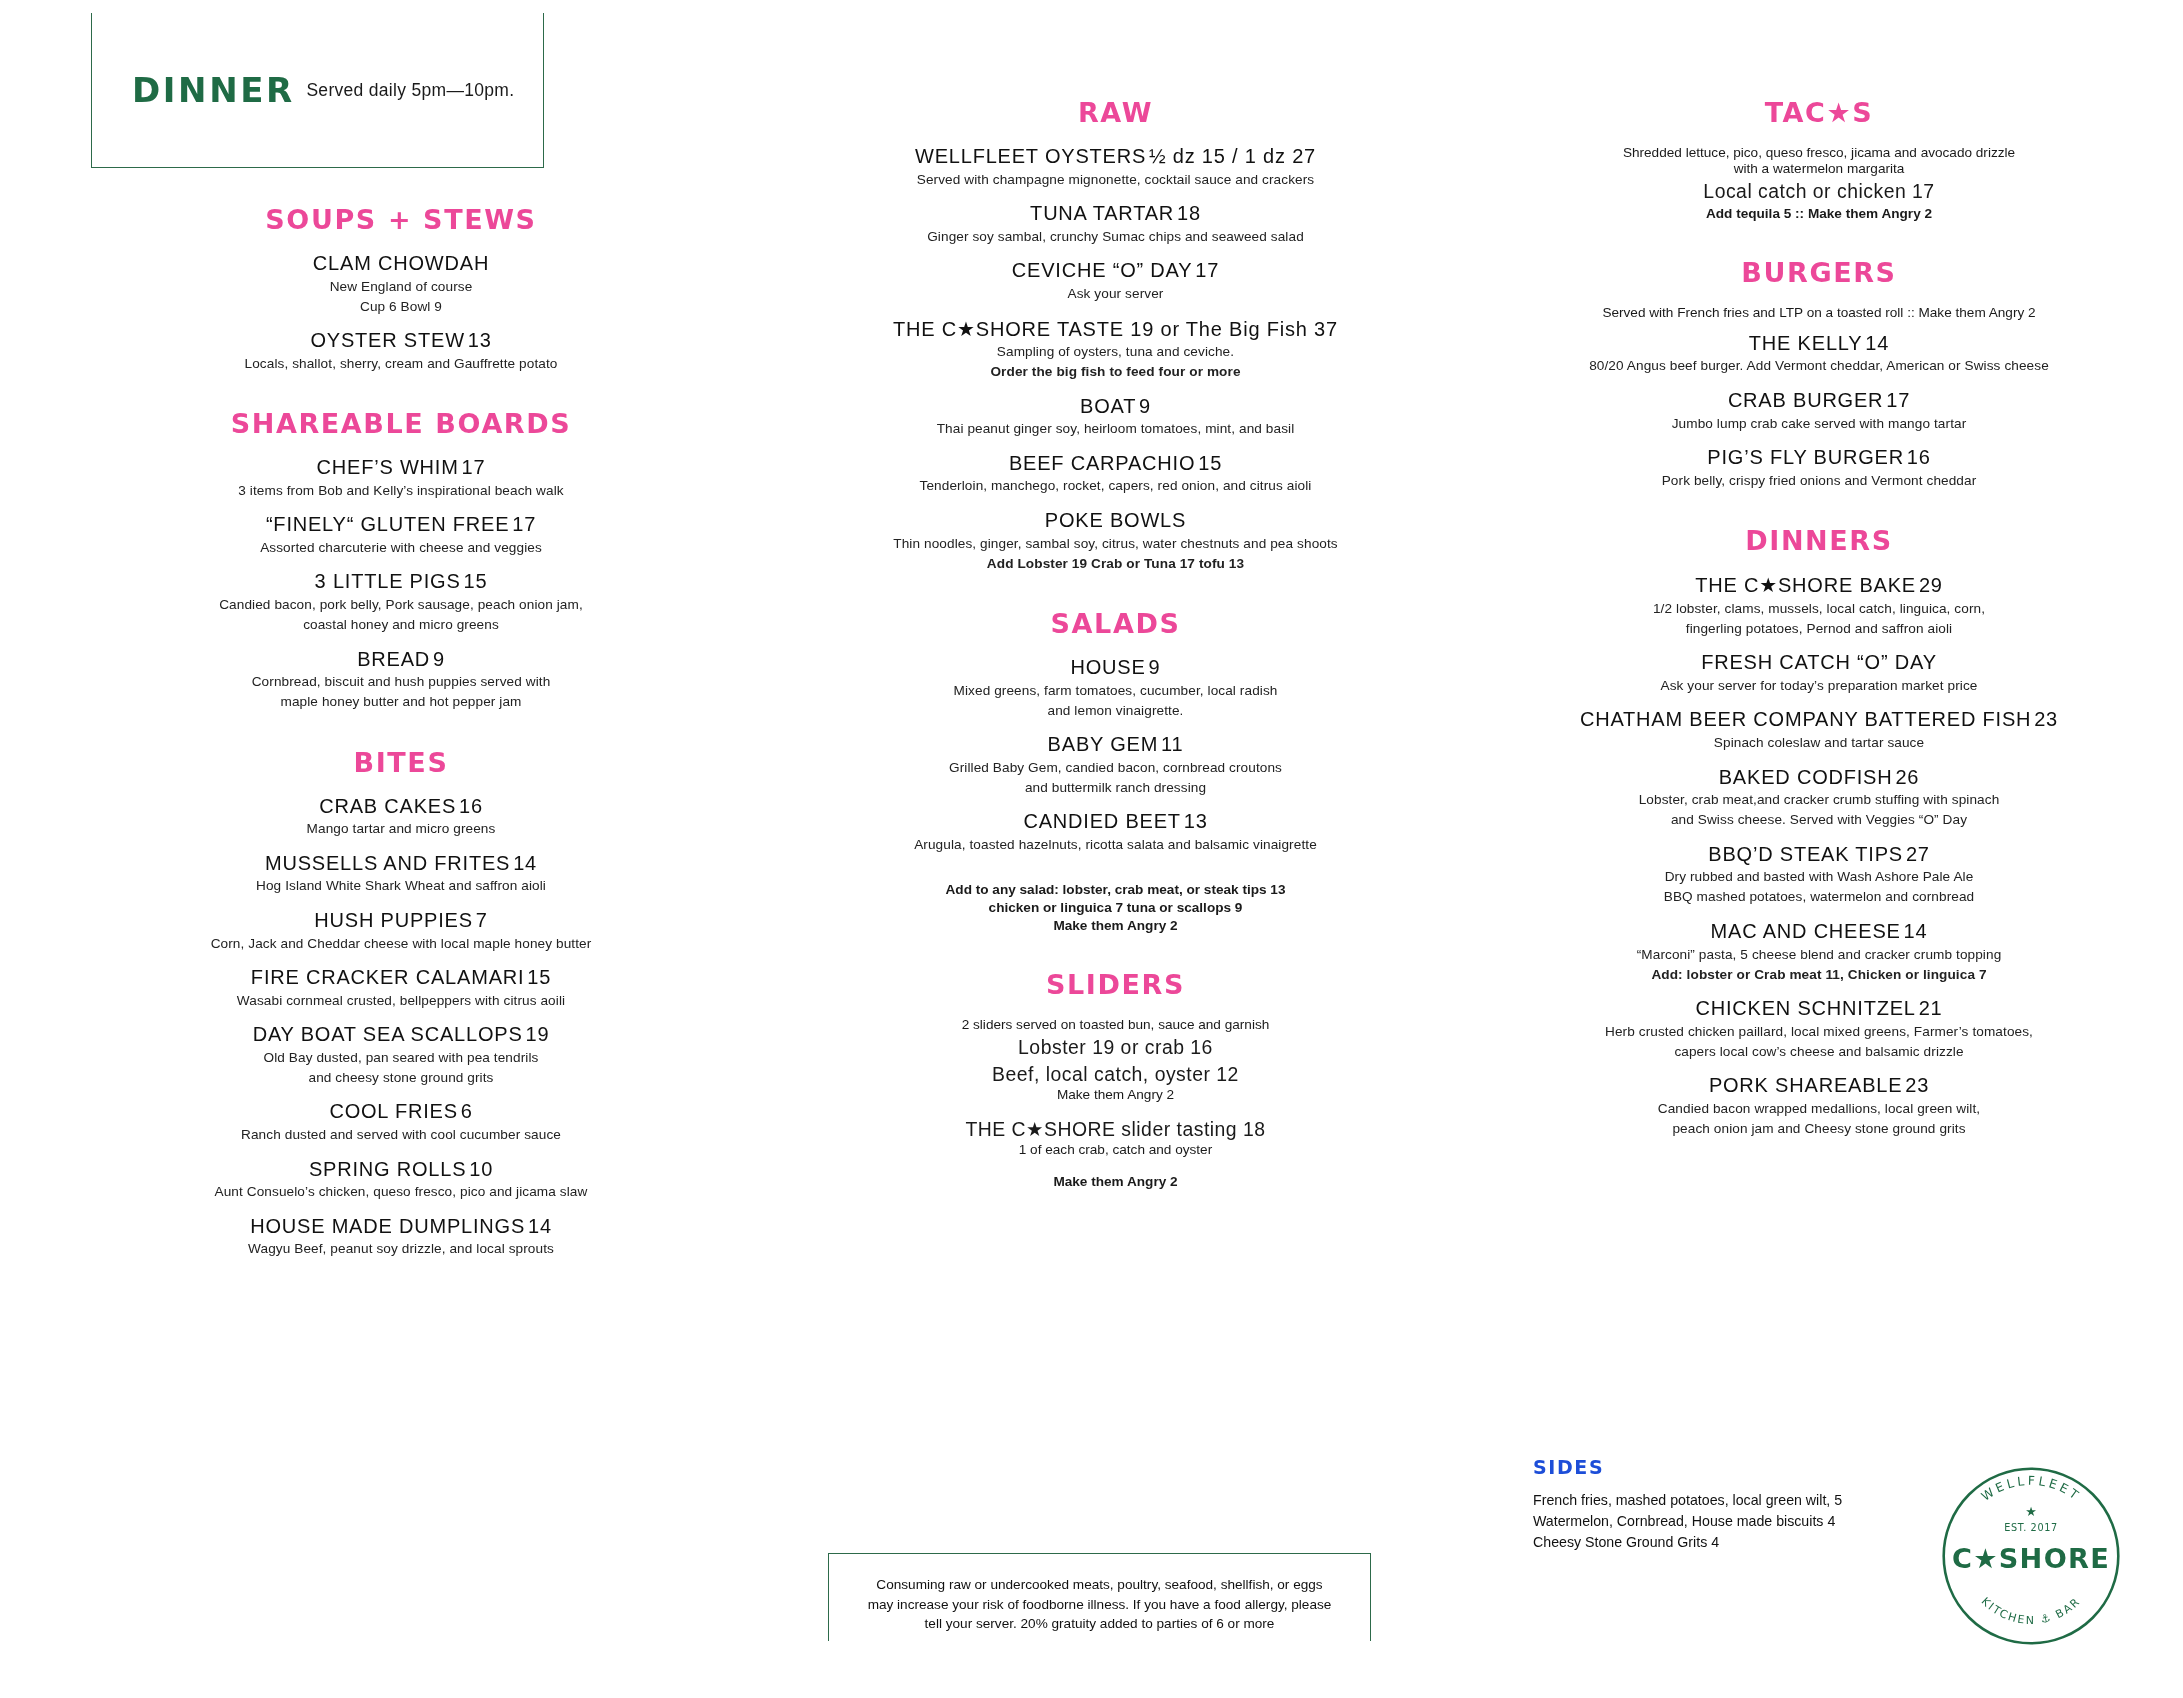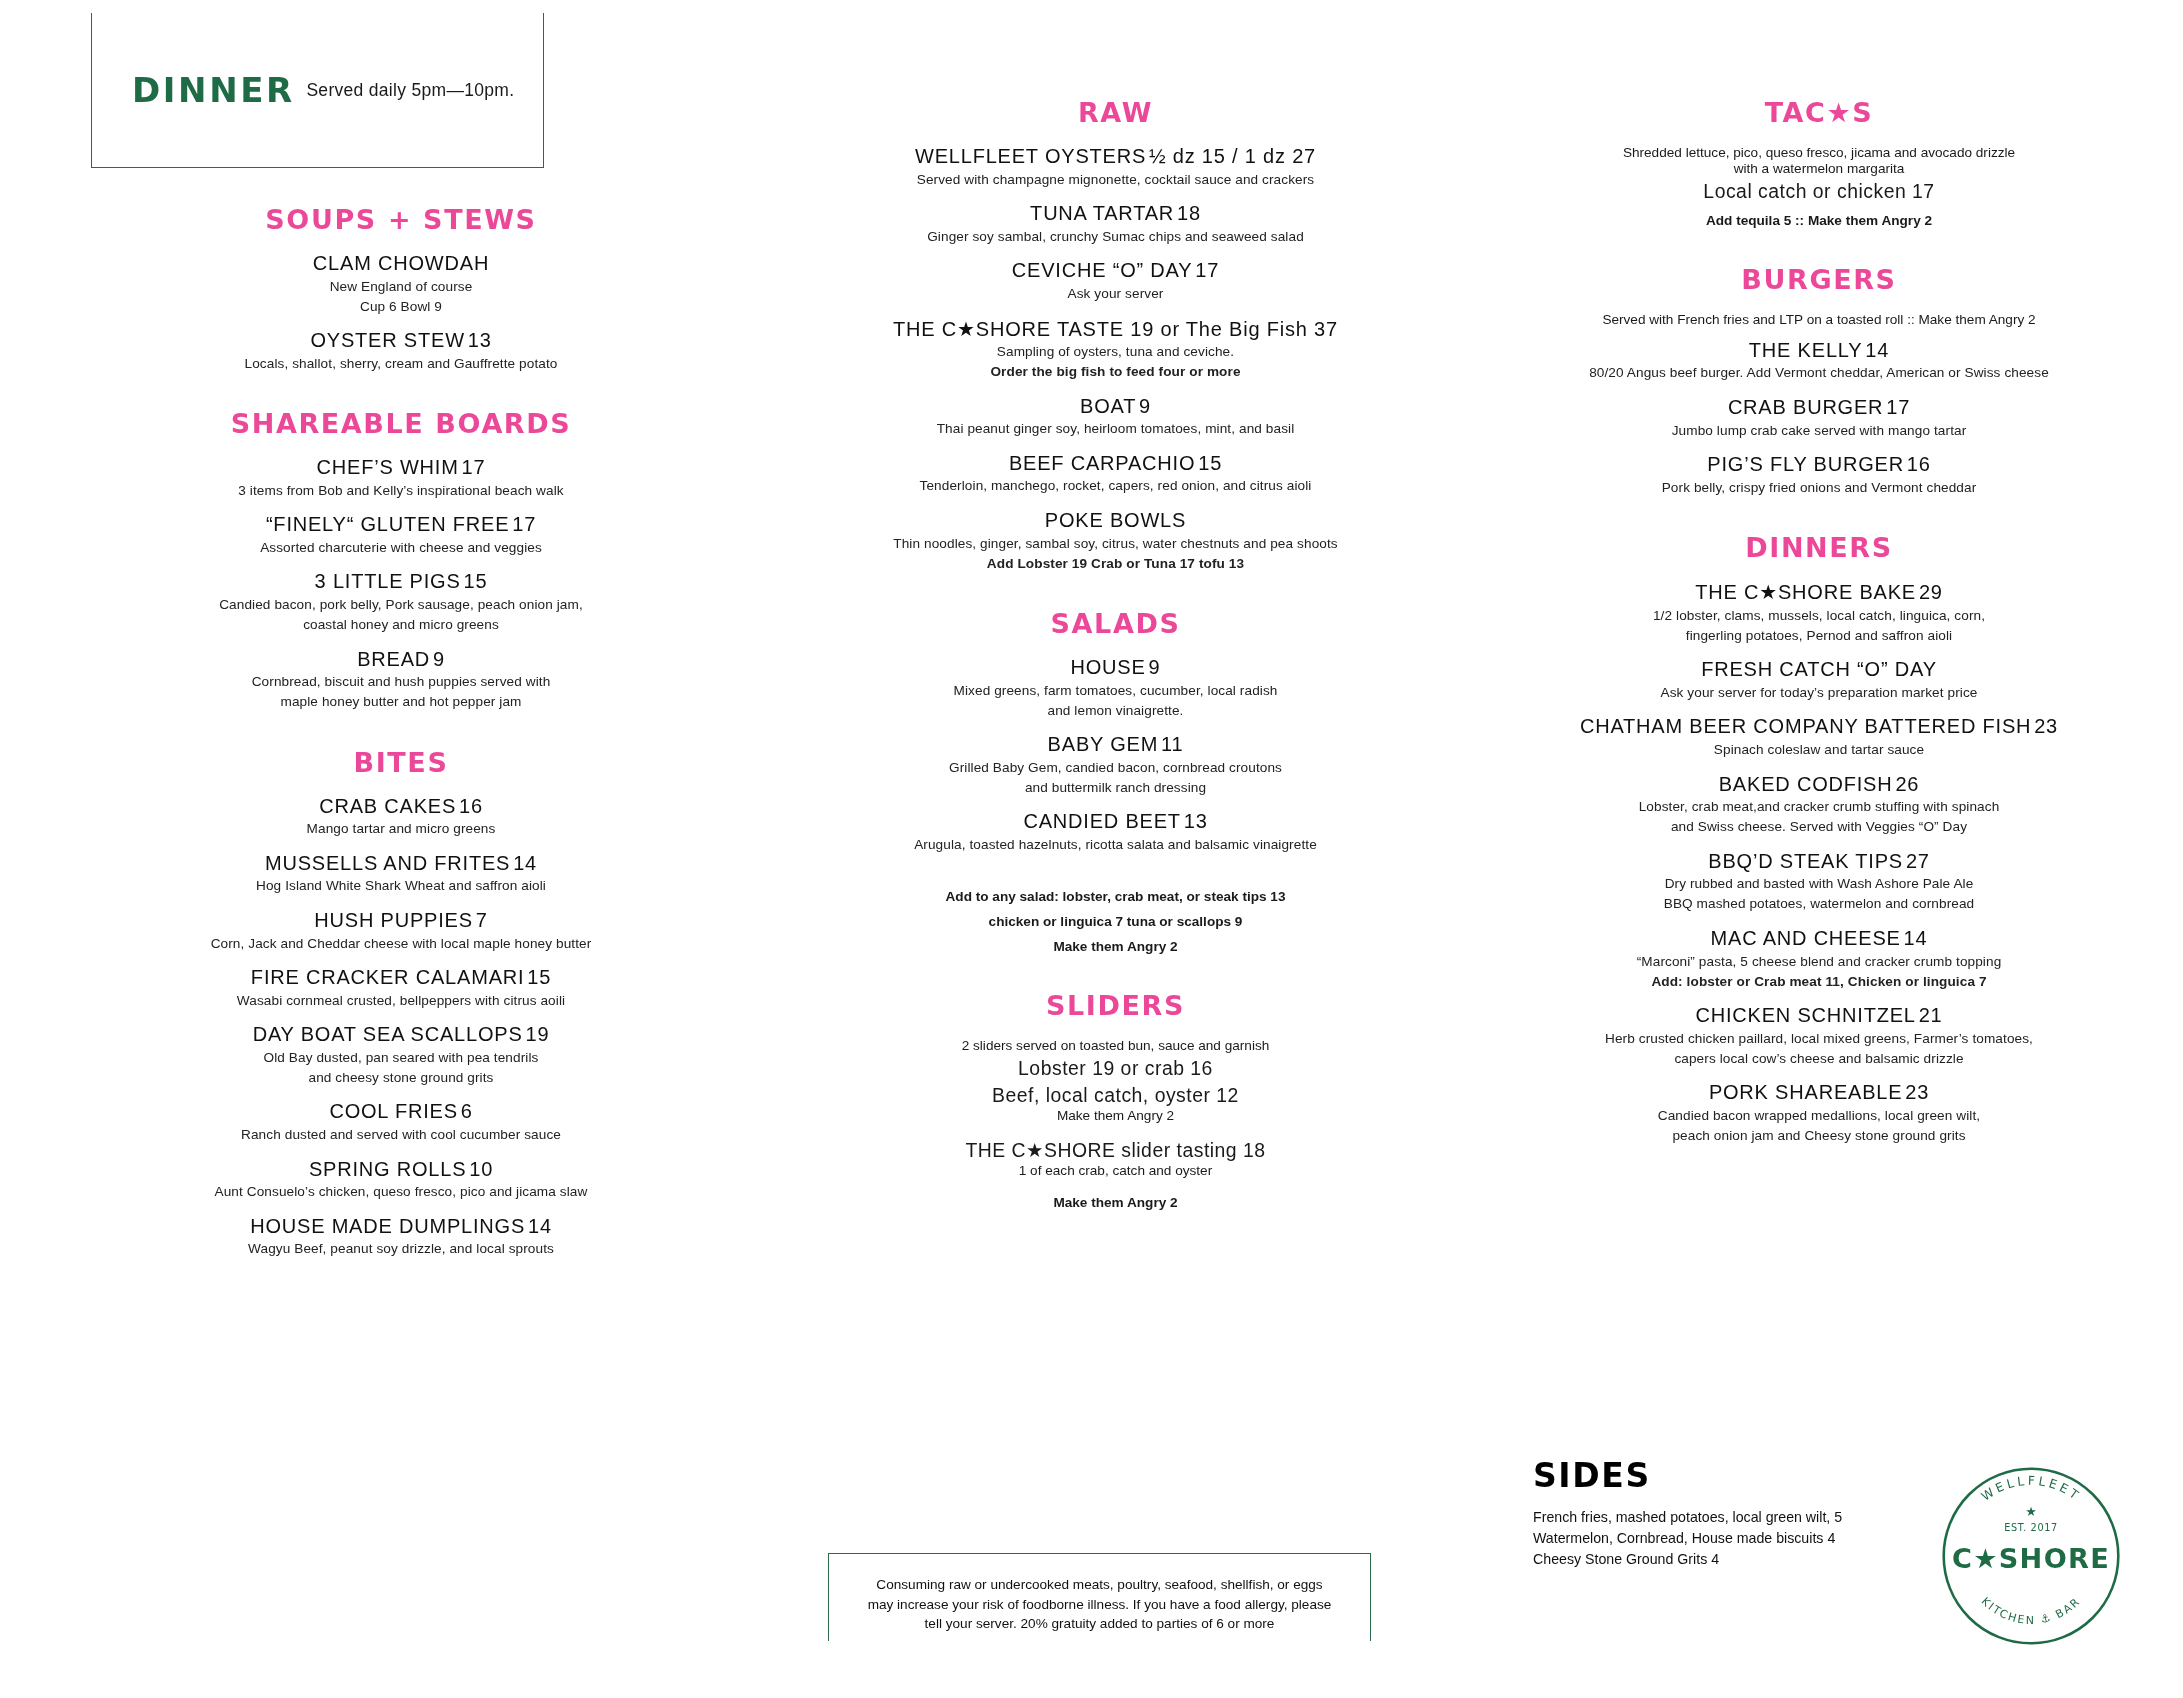--- a/index.html
+++ b/index.html
@@ -90,21 +90,21 @@
     line-height: 1.28;
     color: #222;
     margin-top: 2.6px;
     letter-spacing: 0.1px;
   }
   .item-desc.bold { font-weight: bold; }
   .note-line {
     text-align: center;
     font-size: 13.6px;
     font-weight: bold;
-    margin-top: 10px;
+    margin-top: 3px;
   }
   .plain-line {
     text-align: center;
     font-size: 13.6px;
     margin-top: 1.3px;
   }
   .big-line {
     text-align: center;
     font-size: 19.4px;
     letter-spacing: 0.5px;
@@ -123,24 +123,24 @@
     box-sizing: border-box;
     padding: 21px 28.5px 6.5px 28.5px;
     text-align: center;
     font-size: 13.6px;
     line-height: 1.45;
     color: #111;
   }
 
   
   .sides-head {
-    color: #000000;
+    color: #1d4ed8;
     font-family: "DejaVu Sans", sans-serif;
     font-weight: bold;
-    font-size: 33px;
+    font-size: 19px;
     letter-spacing: 1.6px;
     text-align: left;
     margin: 0 0 11.6px 0;
   }
   .sides-text {
     font-size: 14.2px;
     line-height: 1.5;
     text-align: left;
     color: #111;
   }

